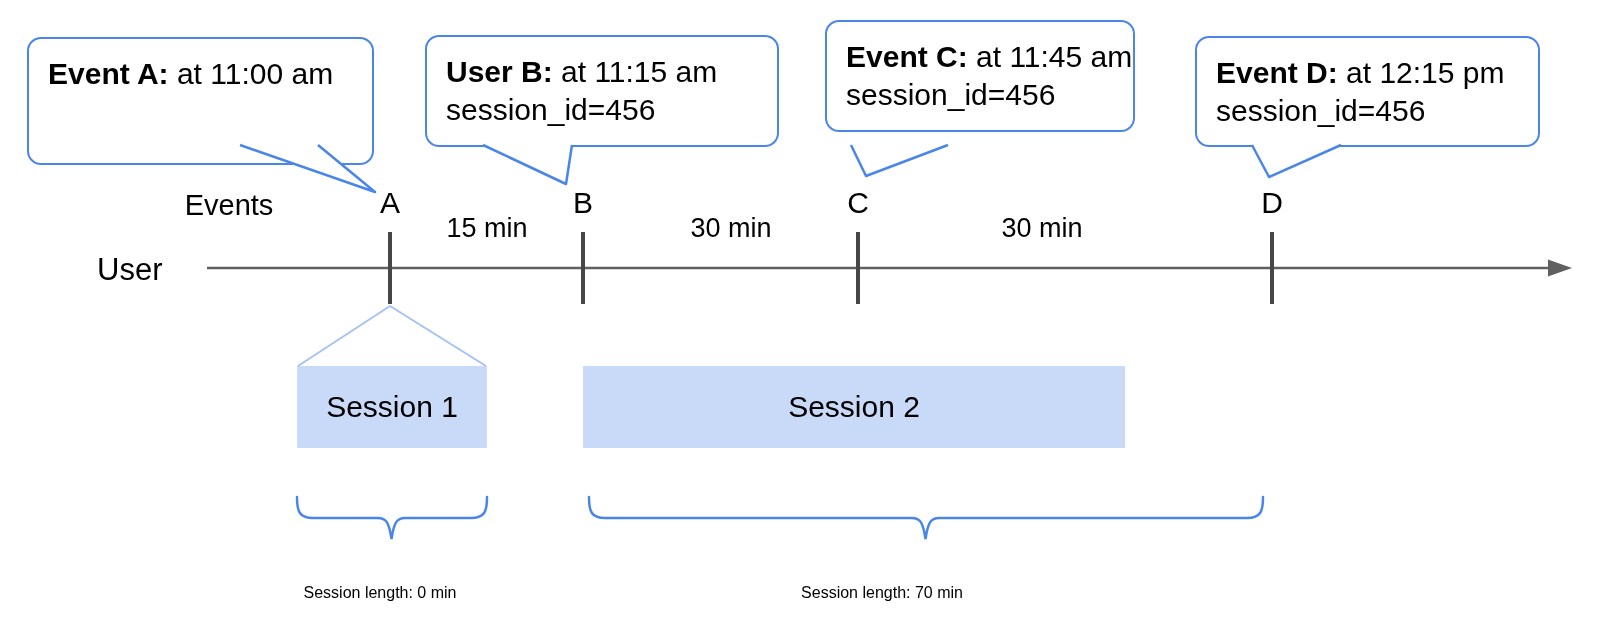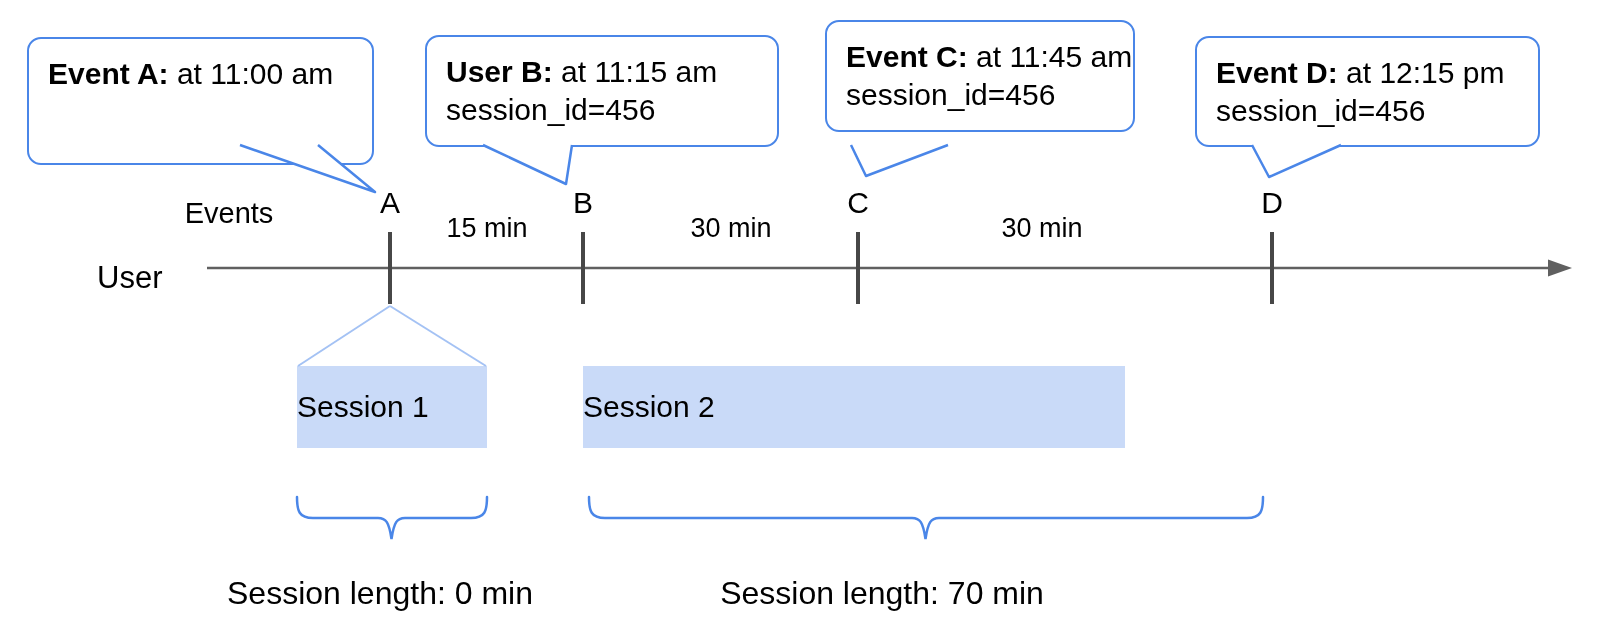--- a/index.html
+++ b/index.html
@@ -9,31 +9,31 @@
   .callout{
     position:absolute;box-sizing:border-box;background:#fff;
     border:2.5px solid var(--accent,#4a86e8);border-radius:14px;
     font-size:30px;line-height:38px;padding:16px 18px 0 19px;white-space:nowrap;
   }
   .callout b{font-weight:700;}
 
   
   svg.layer{position:absolute;left:0;top:0;pointer-events:none;}
 
-  .rowlabel{position:absolute;white-space:nowrap;margin-top:8px;}
+  .rowlabel{position:absolute;white-space:nowrap;}
   .events-label{font-size:29px;line-height:32px;transform:translateX(-50%);}
   .user-label{font-size:31px;line-height:38px;}
   .event-letter{position:absolute;width:60px;text-align:center;font-size:30px;line-height:34px;transform:translateX(-50%);}
   .interval{position:absolute;font-size:27px;line-height:32px;transform:translateX(-50%);white-space:nowrap;}
 
   .session-bar{
     position:absolute;top:366px;height:82px;background:var(--bar_fill,#c9daf8);
-    display:flex;align-items:center;font-size:30px;
+    display:flex;align-items:center;justify-content:center;font-size:30px;
   }
-  .length-label{position:absolute;top:577px;font-size:32px;line-height:32px;transform:translateX(-50%);white-space:nowrap;}
+  .length-label{position:absolute;top:577px;font-size:16px;line-height:32px;transform:translateX(-50%);white-space:nowrap;}
 </style>
 </head>
 <body>
 
 <div id="canvas">
 
   <div class="callout" style="left:27px;top:37px;width:347px;height:128px;">
     <div><b>Event A:</b><span> at 11:00 am</span></div>
   </div>
 

